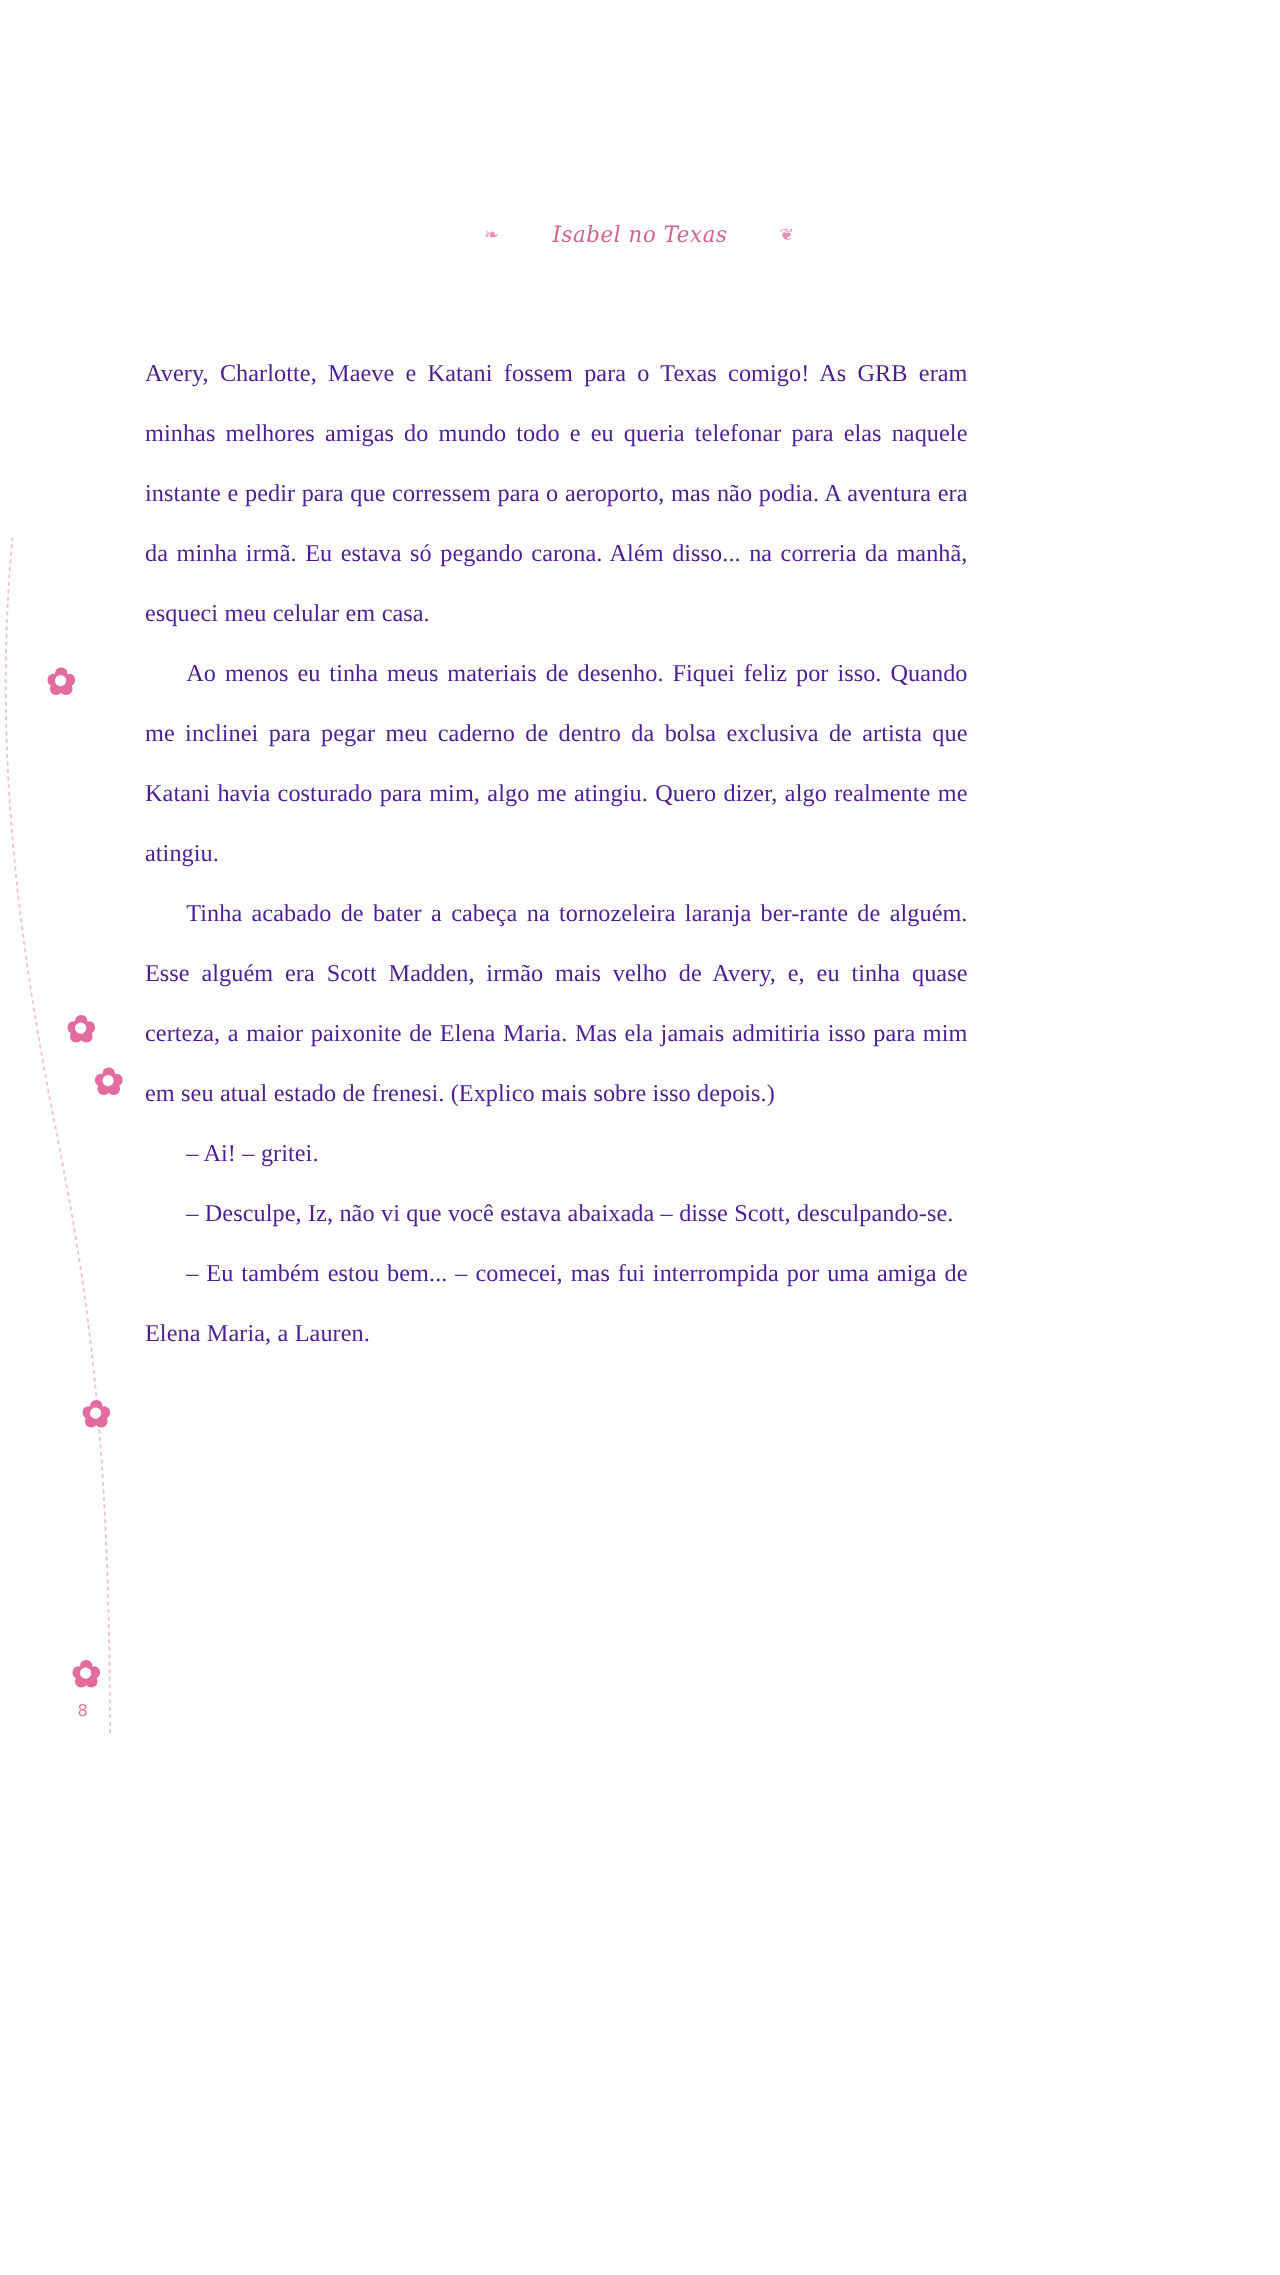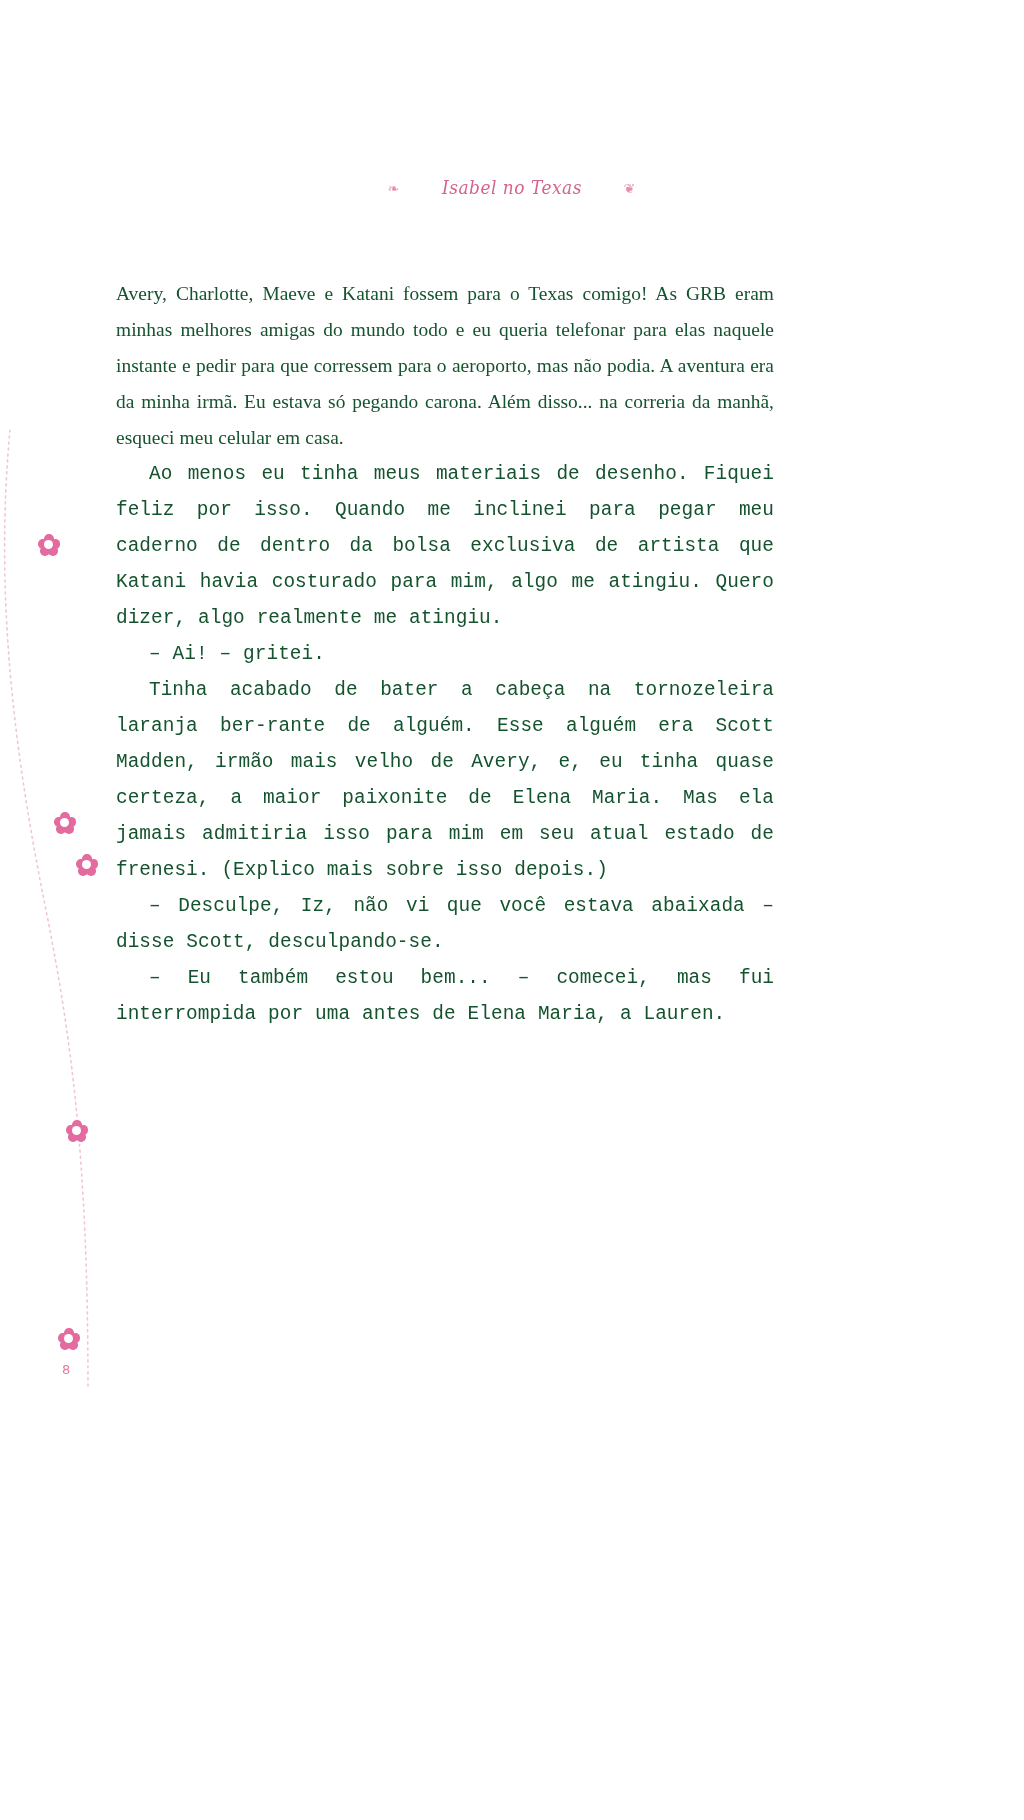--- a/index.html
+++ b/index.html
@@ -52,27 +52,27 @@
     position: absolute;
     left: 116px;
     top: 276px;
     width: 658px;
   }
   p.para {
     margin: 0;
     text-align: justify;
     text-align-last: left;
     font-size: 19.4px;
-    line-height: 36px;
-    color: #14532d;
+    line-height: 48px;
+    color: #4c1d95;
     letter-spacing: .05px;
     word-spacing: .2px;
     hyphens: manual;
   }
-  p.para.indent { text-indent: 33px; font-family: Liberation Mono, monospace; }
+  p.para.indent { text-indent: 33px; }
 
   
   .vine {
     position: absolute;
     left: -8px;
     top: 430px;
     width: 150px;
     height: 960px;
     pointer-events: none;
   }
@@ -168,21 +168,21 @@
         <i></i>
         <i></i>
         <i></i>
         <b></b>
       </span>
   </div>
 
   <div class="body-col">
     <p class="para">Avery, Charlotte, Maeve e Katani fossem para o Texas comigo! As GRB eram minhas melhores amigas do mundo todo e eu queria telefonar para elas naquele instante e pedir para que corressem para o aeroporto, mas não podia. A aventura era da minha irmã. Eu estava só pegando carona. Além disso... na correria da manhã, esqueci meu celular em casa.</p>
     <p class="para indent">Ao menos eu tinha meus materiais de desenho. Fiquei feliz por isso. Quando me inclinei para pegar meu caderno de dentro da bolsa exclusiva de artista que Katani havia costurado para mim, algo me atingiu. Quero dizer, algo realmente me atingiu.</p>
+    <p class="para indent">Tinha acabado de bater a cabeça na tornozeleira laranja ber-rante de alguém. Esse alguém era Scott Madden, irmão mais velho de Avery, e, eu tinha quase certeza, a maior paixonite de Elena Maria. Mas ela jamais admitiria isso para mim em seu atual estado de frenesi. (Explico mais sobre isso depois.)</p>
     <p class="para indent">– Ai! – gritei.</p>
-    <p class="para indent">Tinha acabado de bater a cabeça na tornozeleira laranja ber-rante de alguém. Esse alguém era Scott Madden, irmão mais velho de Avery, e, eu tinha quase certeza, a maior paixonite de Elena Maria. Mas ela jamais admitiria isso para mim em seu atual estado de frenesi. (Explico mais sobre isso depois.)</p>
     <p class="para indent">– Desculpe, Iz, não vi que você estava abaixada – disse Scott, desculpando-se.</p>
-    <p class="para indent">– Eu também estou bem... – comecei, mas fui interrompida por uma antes de Elena Maria, a Lauren.</p>
+    <p class="para indent">– Eu também estou bem... – comecei, mas fui interrompida por uma amiga de Elena Maria, a Lauren.</p>
   </div>
 
   <div class="folio">8</div>
 
 </div>
 
 </body></html>

